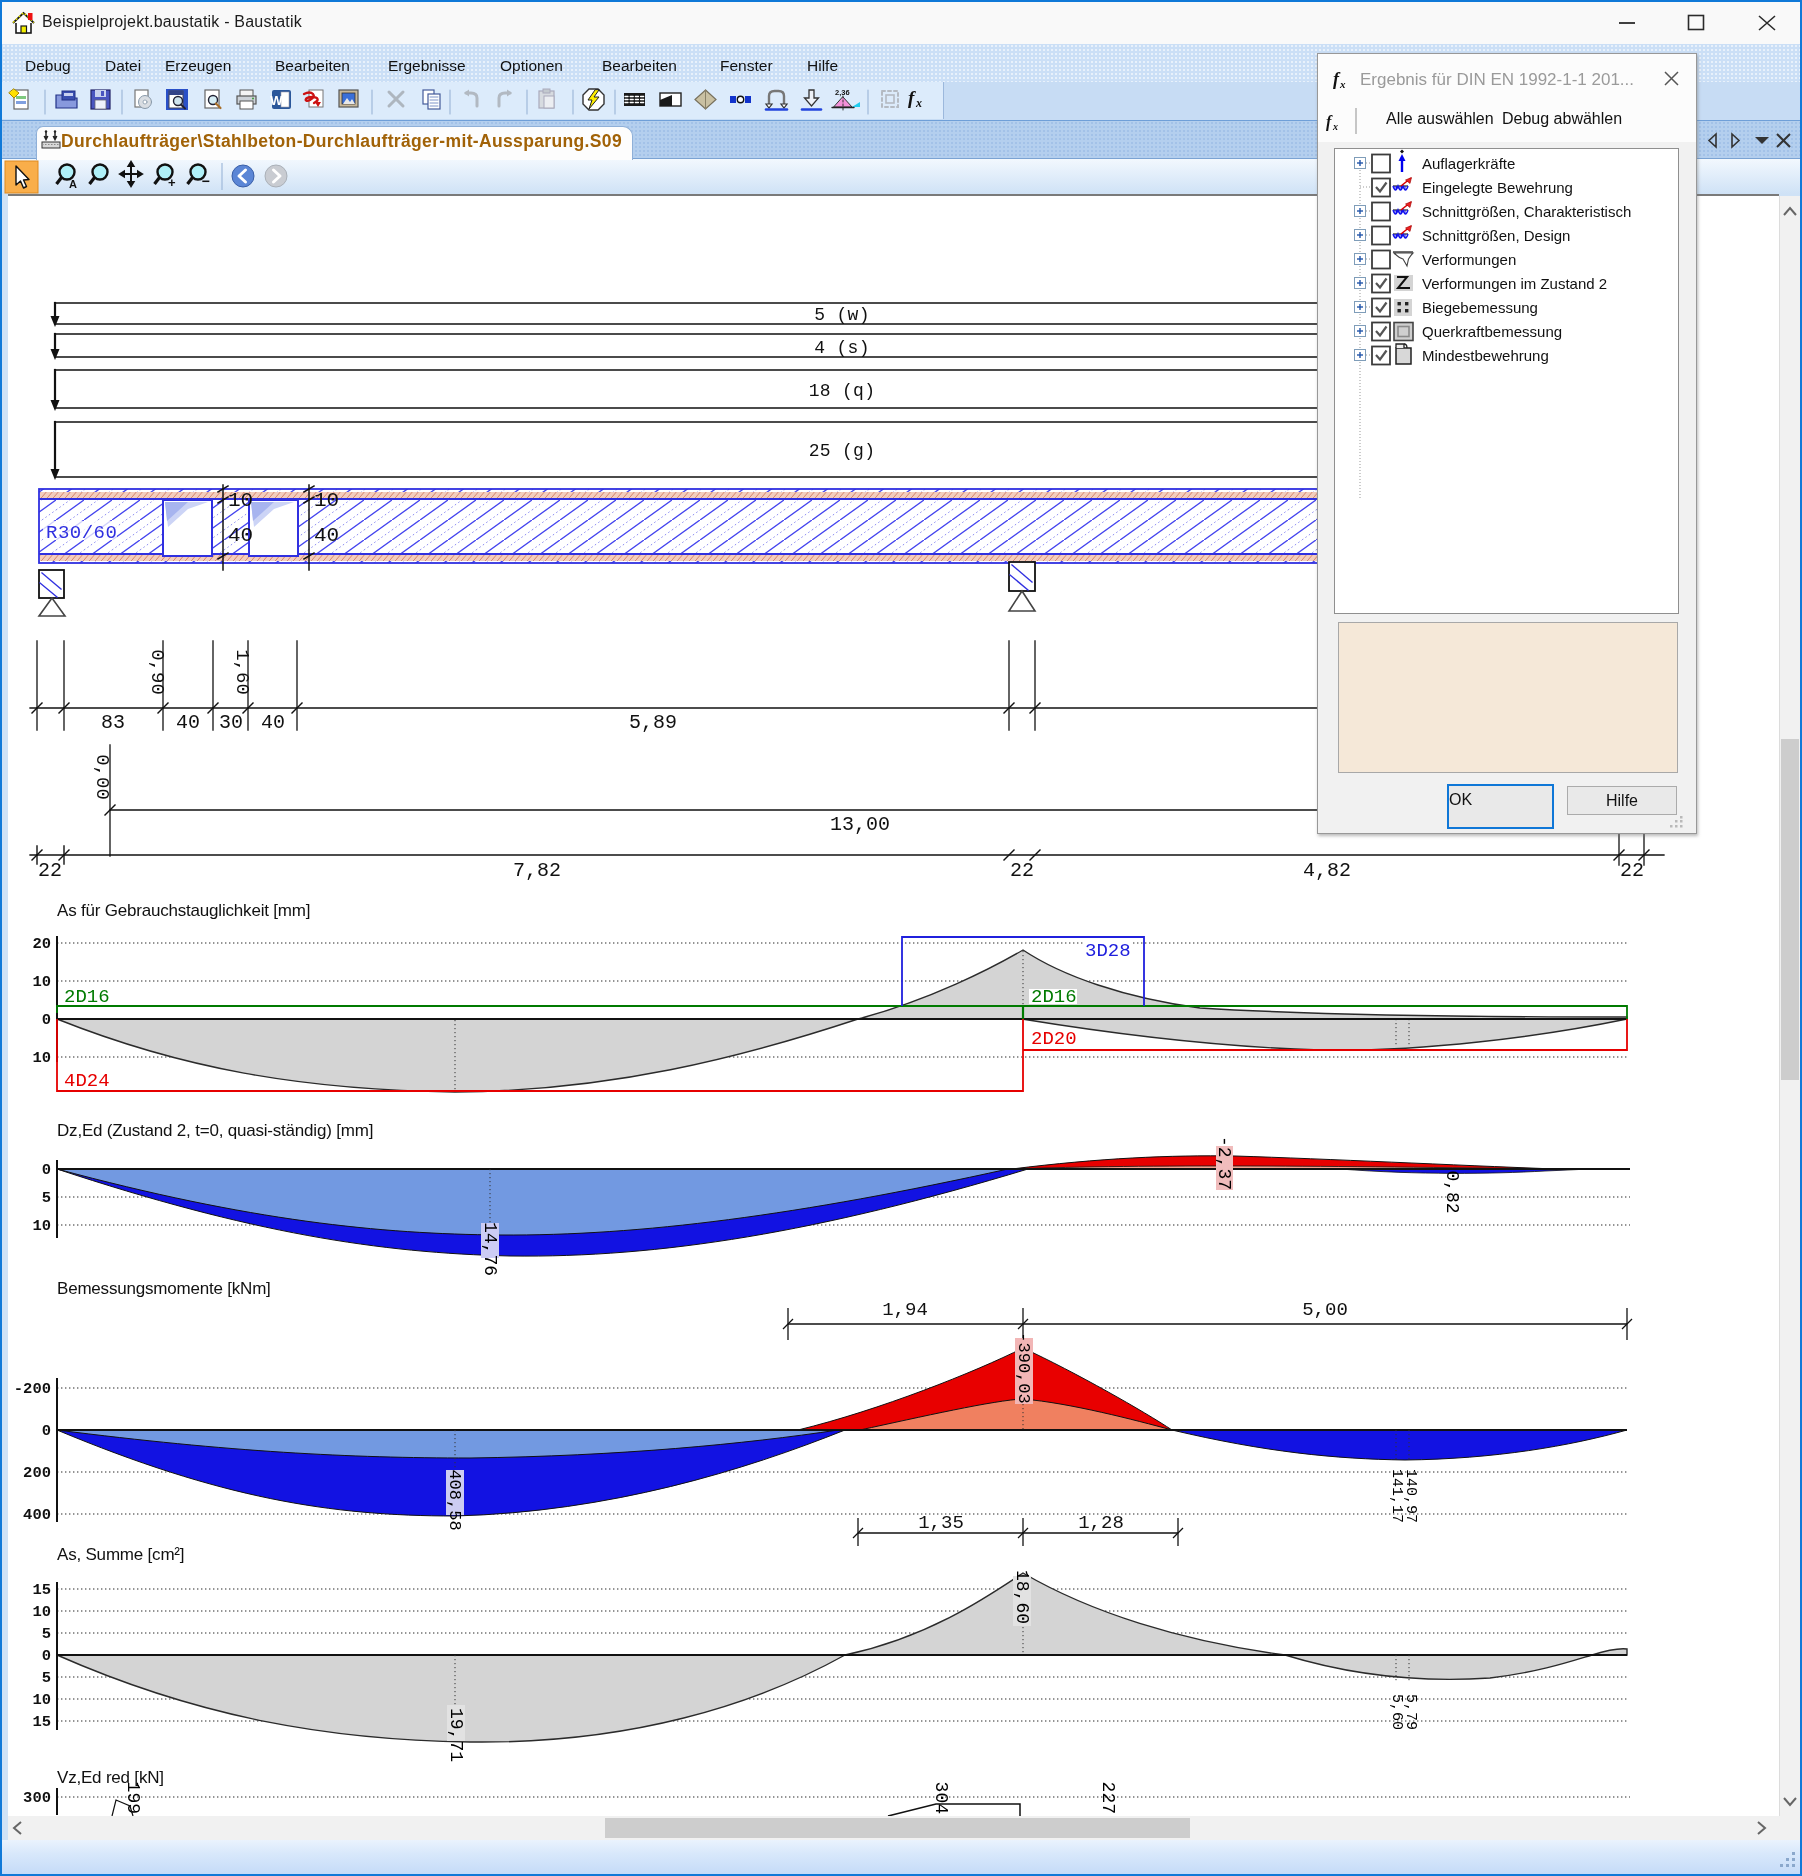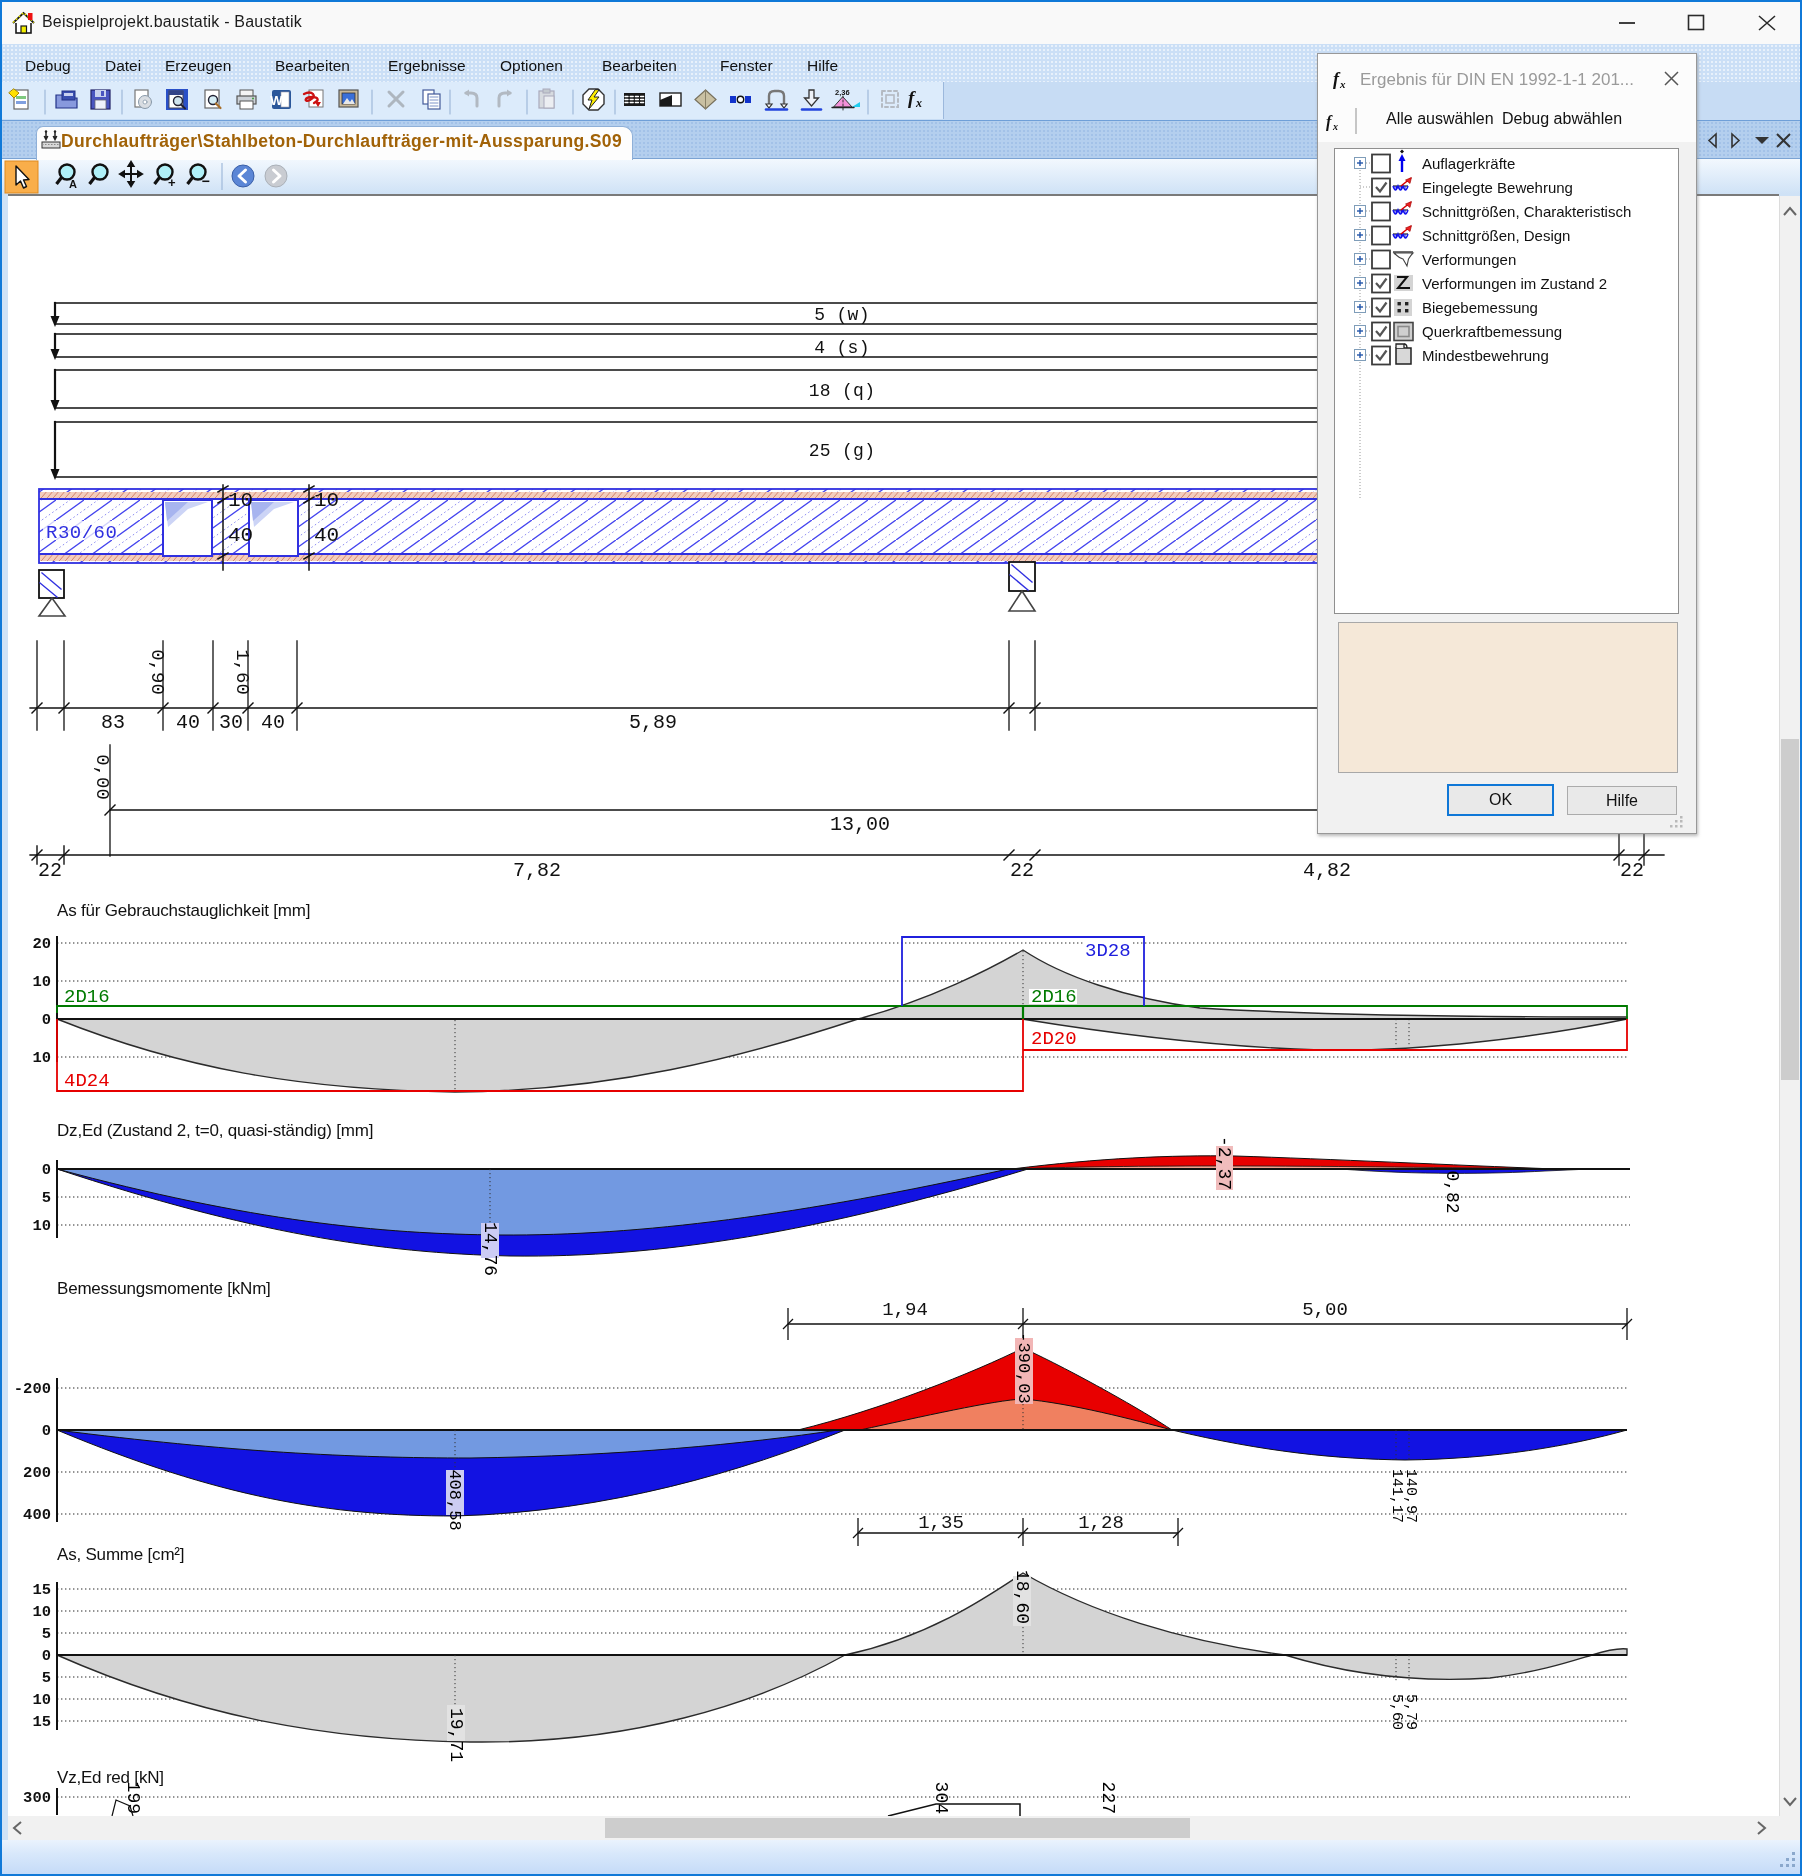--- a/index.html
+++ b/index.html
@@ -833,21 +833,21 @@
 <path d="M42 207 L46 211.5 L52.5 202.5" fill="none" stroke="#555" stroke-width="2.2"></path>
 <g>
             <rect x="62" y="200" width="15" height="16" fill="#d8d8d8" stroke="#222" stroke-width="1.5"></rect>
             <path d="M62 200 L62 196 L70 196 L70 200" fill="#eee" stroke="#222" stroke-width="1.3"></path>
             <path d="M70 196 Q73 196 73 200" fill="none" stroke="#222" stroke-width="1.3"></path>
           </g>
 <text x="88" y="212.5">Mindestbewehrung</text>
     </g>
   </svg>
   <div class="abs" style="left:20px;top:568px;width:340px;height:151px;background:#f5e8d8;border:1px solid #a8a8a8;box-sizing:border-box;"></div>
-  <div class="abs" style="left:129px;top:730px;width:107px;height:32px;background:#e9e9e9;border:2px solid #0f77d7;box-sizing:border-box;text-align:center;font-size:16px;color:#111;line-height:28px;">OK</div>
+  <div class="abs" style="left:129px;top:730px;width:107px;height:45px;background:#e9e9e9;border:2px solid #0f77d7;box-sizing:border-box;font-size:16px;color:#111;line-height:28px;">OK</div>
   <div class="abs" style="left:249px;top:732px;width:110px;height:29px;background:#e9e9e9;border:1px solid #ababab;box-sizing:border-box;text-align:center;font-size:16px;color:#111;line-height:27px;">Hilfe</div>
   <svg class="abs" style="left:352px;top:762px;" width="16" height="14" viewBox="0 0 16 14">
     <g fill="#b9b9b9">
           <rect x="10" y="9" width="2.5" height="2.5"></rect>
           <rect x="10" y="4" width="2.5" height="2.5"></rect>
           <rect x="5" y="9" width="2.5" height="2.5"></rect>
           <rect x="10" y="0" width="2.5" height="2.5"></rect>
           <rect x="5" y="4" width="2.5" height="2.5"></rect>
           <rect x="0" y="9" width="2.5" height="2.5"></rect>
         </g>

